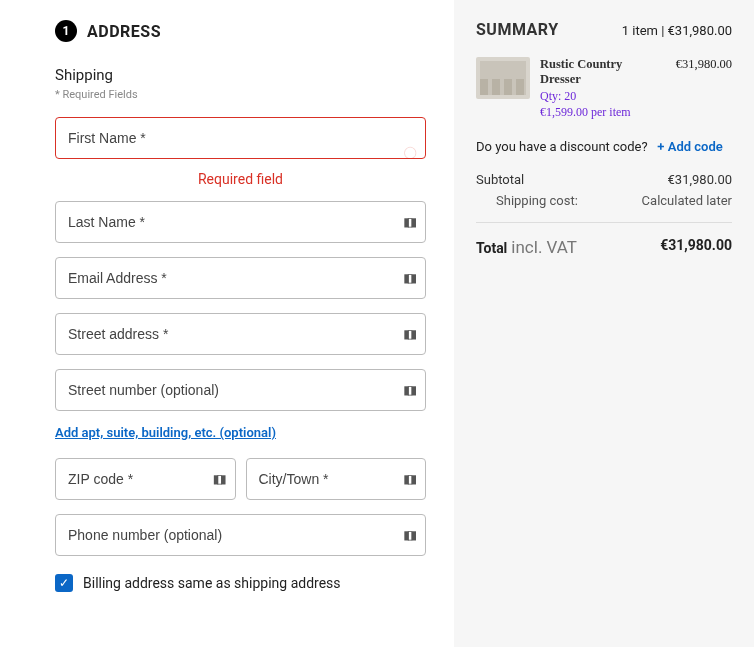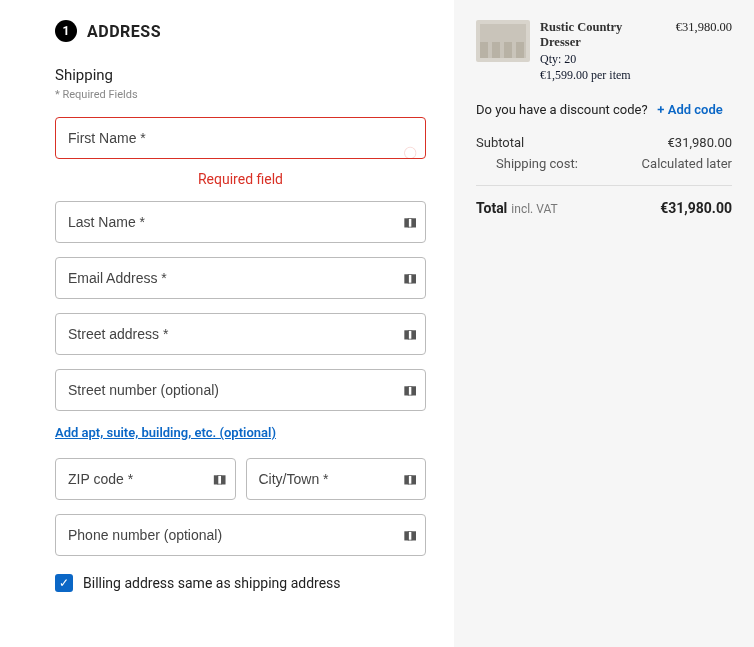--- a/index.html
+++ b/index.html
@@ -39,31 +39,31 @@
 .sum-header { display: flex; justify-content: space-between; align-items: baseline; margin-bottom: 18px; }
 .sum-title { font-size: 16px; font-weight: 700; letter-spacing: 0.5px; color: #333; }
 .sum-count { font-size: 13px; color: #222; }
 
 .cart-item { display: flex; gap: 10px; margin-bottom: 18px; font-family: Liberation Serif, serif; }
 .thumb { width: 54px; height: 42px; background: #d8d4cc; border-radius: 2px; position: relative; overflow: hidden; }
 .thumb::before { content: ""; position: absolute; inset: 4px 4px 18px 4px; background: #c9c4ba; }
 .thumb::after { content: ""; position: absolute; inset: 22px 4px 4px 4px; background: repeating-linear-gradient(90deg,#b8b2a5 0 8px,#c9c4ba 8px 12px); }
 .item-meta { flex: 1; font-size: 12px; color: #333; }
 .item-name { font-weight: 600; margin-bottom: 2px; font-size: 12.5px; }
-.item-line { color: #0f172a; margin-bottom: 1px; }
+.item-line { color: #6d28d9; margin-bottom: 1px; }
 .item-price { font-size: 12.5px; color: #222; }
 
 .discount-row { font-size: 13px; margin-bottom: 18px; }
 .discount-link { color: #0b67c6; font-weight: 600; cursor: pointer; }
 
 .sum-row { display: flex; justify-content: space-between; font-size: 13px; margin-bottom: 6px; color: #333; }
 .sum-row .muted { color: #555; margin-left: 20px; }
 .divider { border: none; border-top: 1px solid #ddd; margin: 14px 0; }
 .total-row { display: flex; justify-content: space-between; font-size: 14px; font-weight: 700; }
-.total-row .vat { font-weight: 400; font-size: 12px; color: #777; margin-left: 4px; }
+.total-row .vat { font-weight: 400; font-size: 17px; color: #777; margin-left: 4px; }
 </style>
 </head>
 <body>
 
 <div class="page">
   <div class="main">
     <div class="section-header">
       <div class="step-badge">1</div>
       <div class="section-title">ADDRESS</div>
     </div>
@@ -117,20 +117,24 @@
     </div>
 
     <div class="check-row">
       <div class="checkbox">✓</div>
       <div>Billing address same as shipping address</div>
     </div>
 
   </div>
 
   <div class="sidebar">
+    <div class="sum-header">
+      <div class="sum-title">SUMMARY</div>
+      <div class="sum-count">1 item | €31,980.00</div>
+    </div>
 
     <div class="cart-item">
       <div class="thumb"></div>
       <div class="item-meta">
         <div class="item-name">Rustic Country Dresser</div>
         <div class="item-line">Qty: 20</div>
         <div class="item-line">€1,599.00 per item</div>
       </div>
       <div class="item-price">€31,980.00</div>
     </div>

